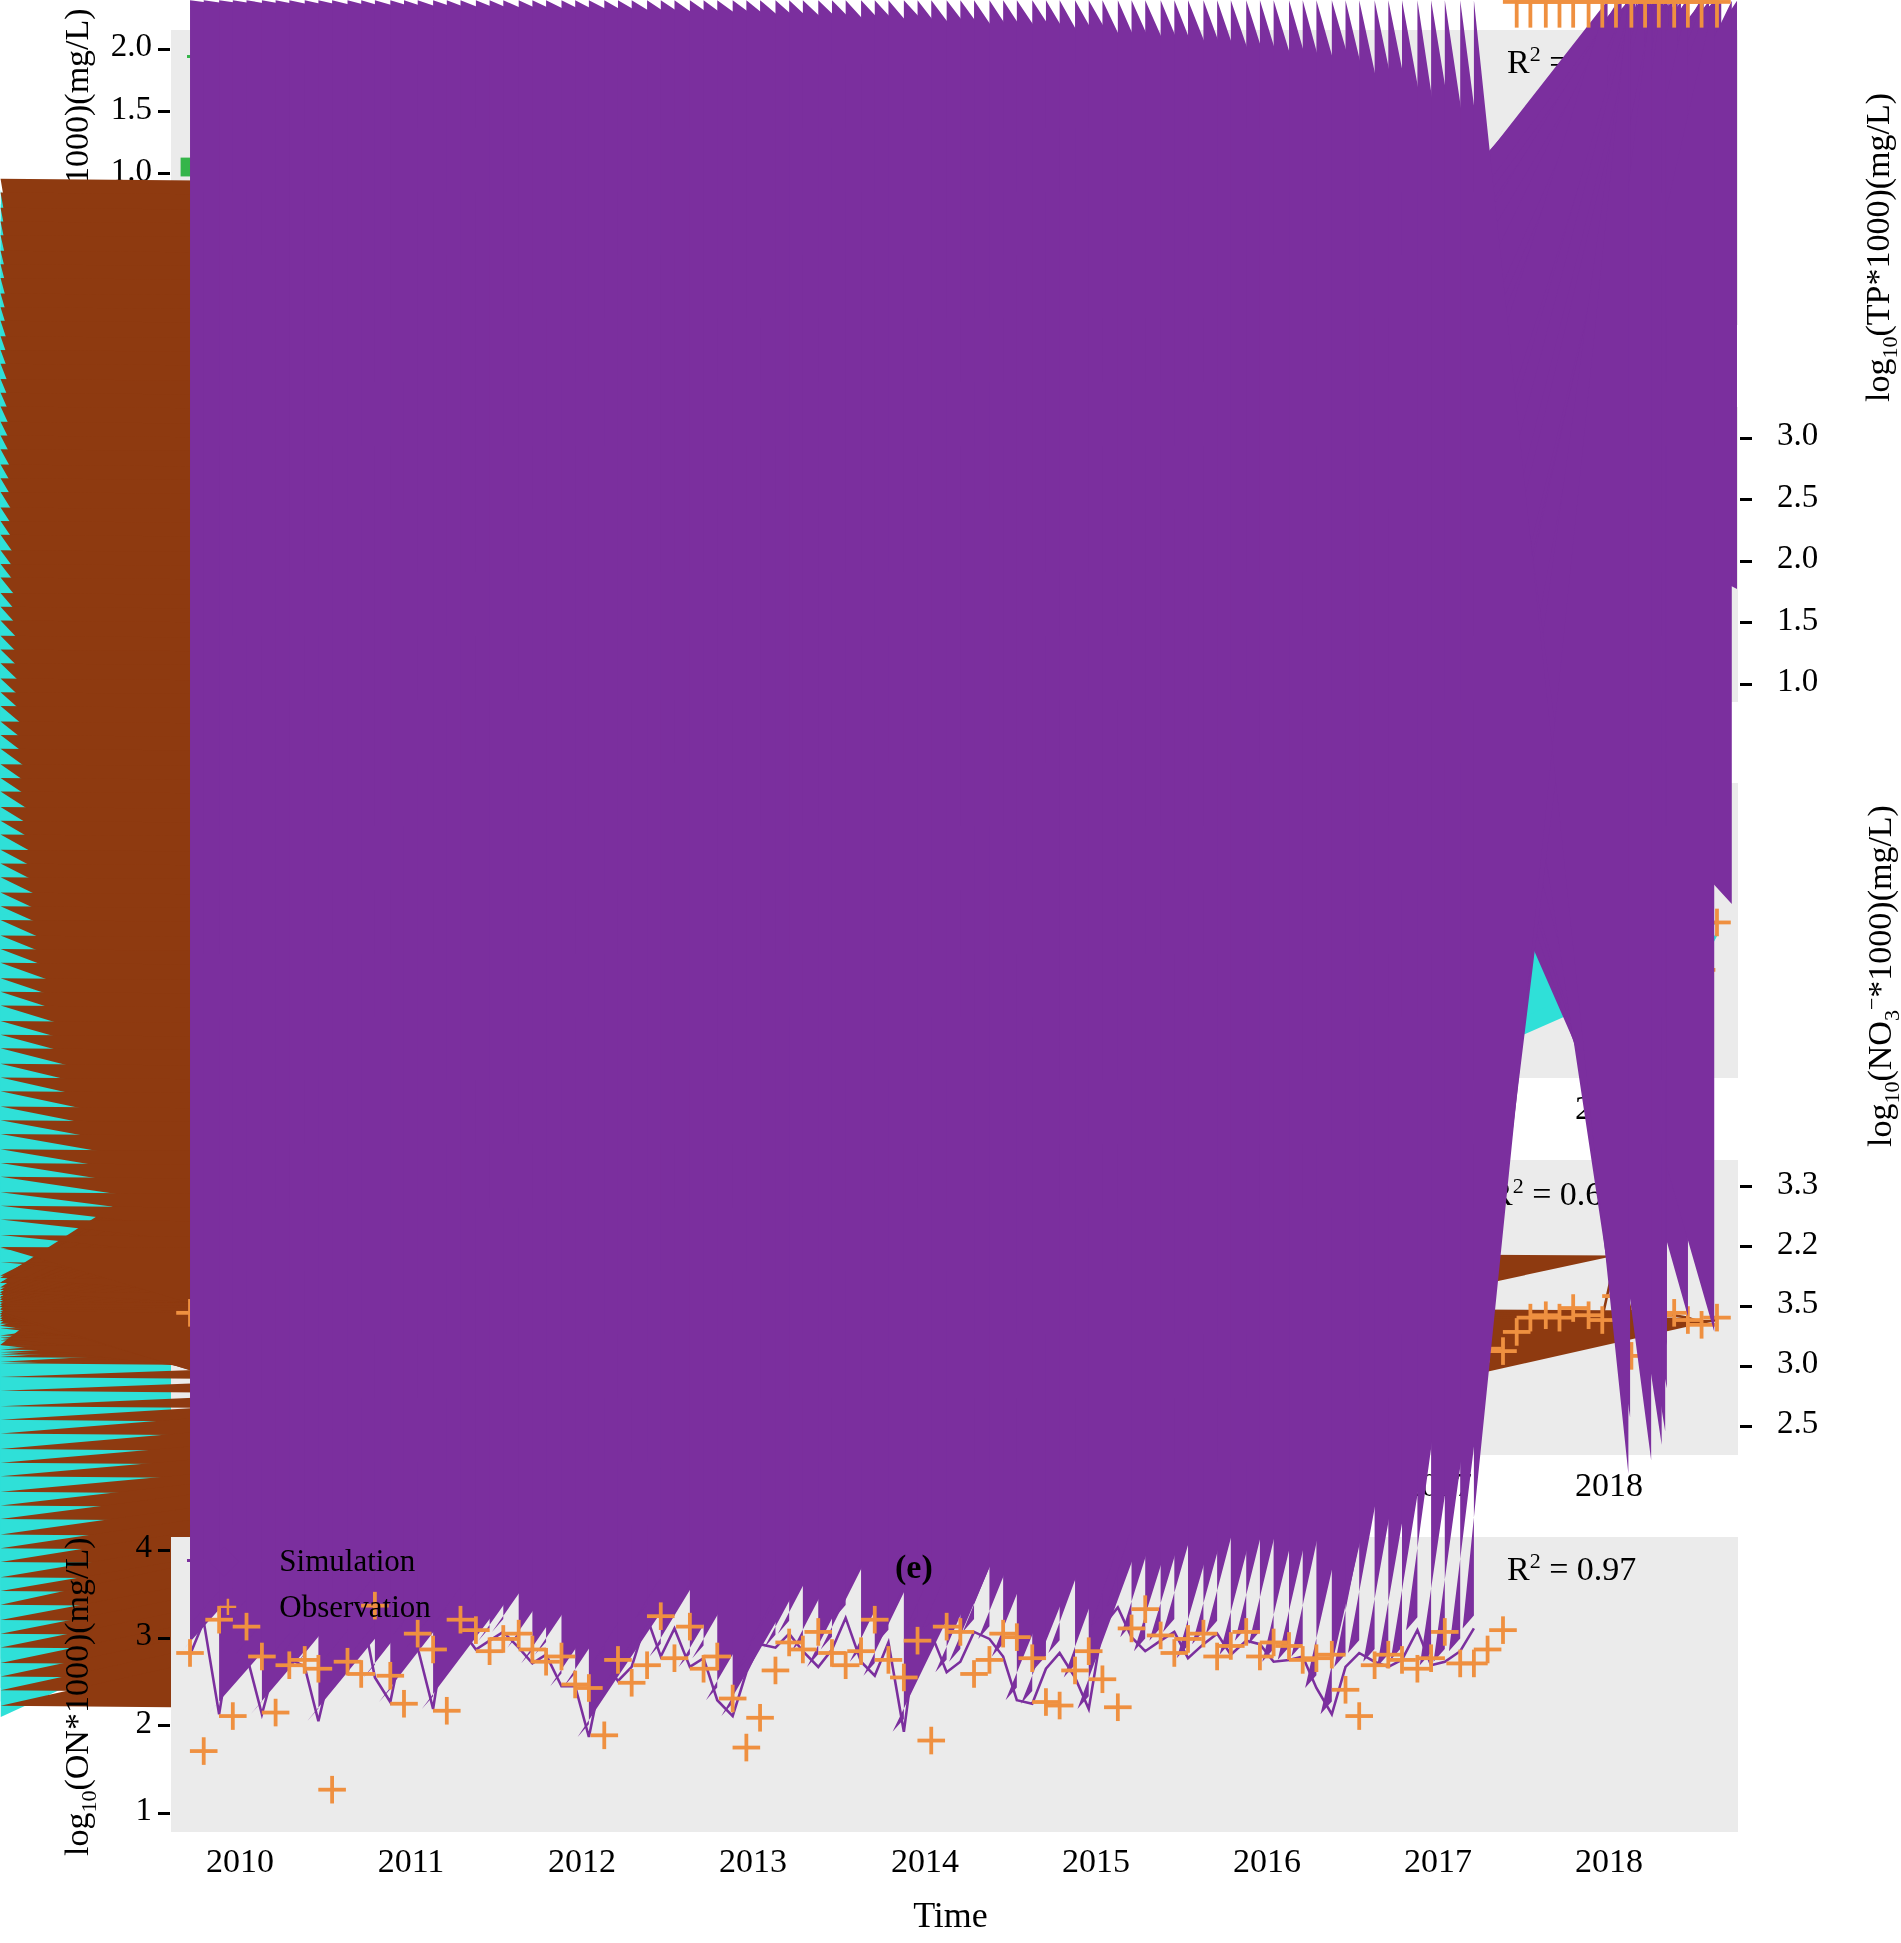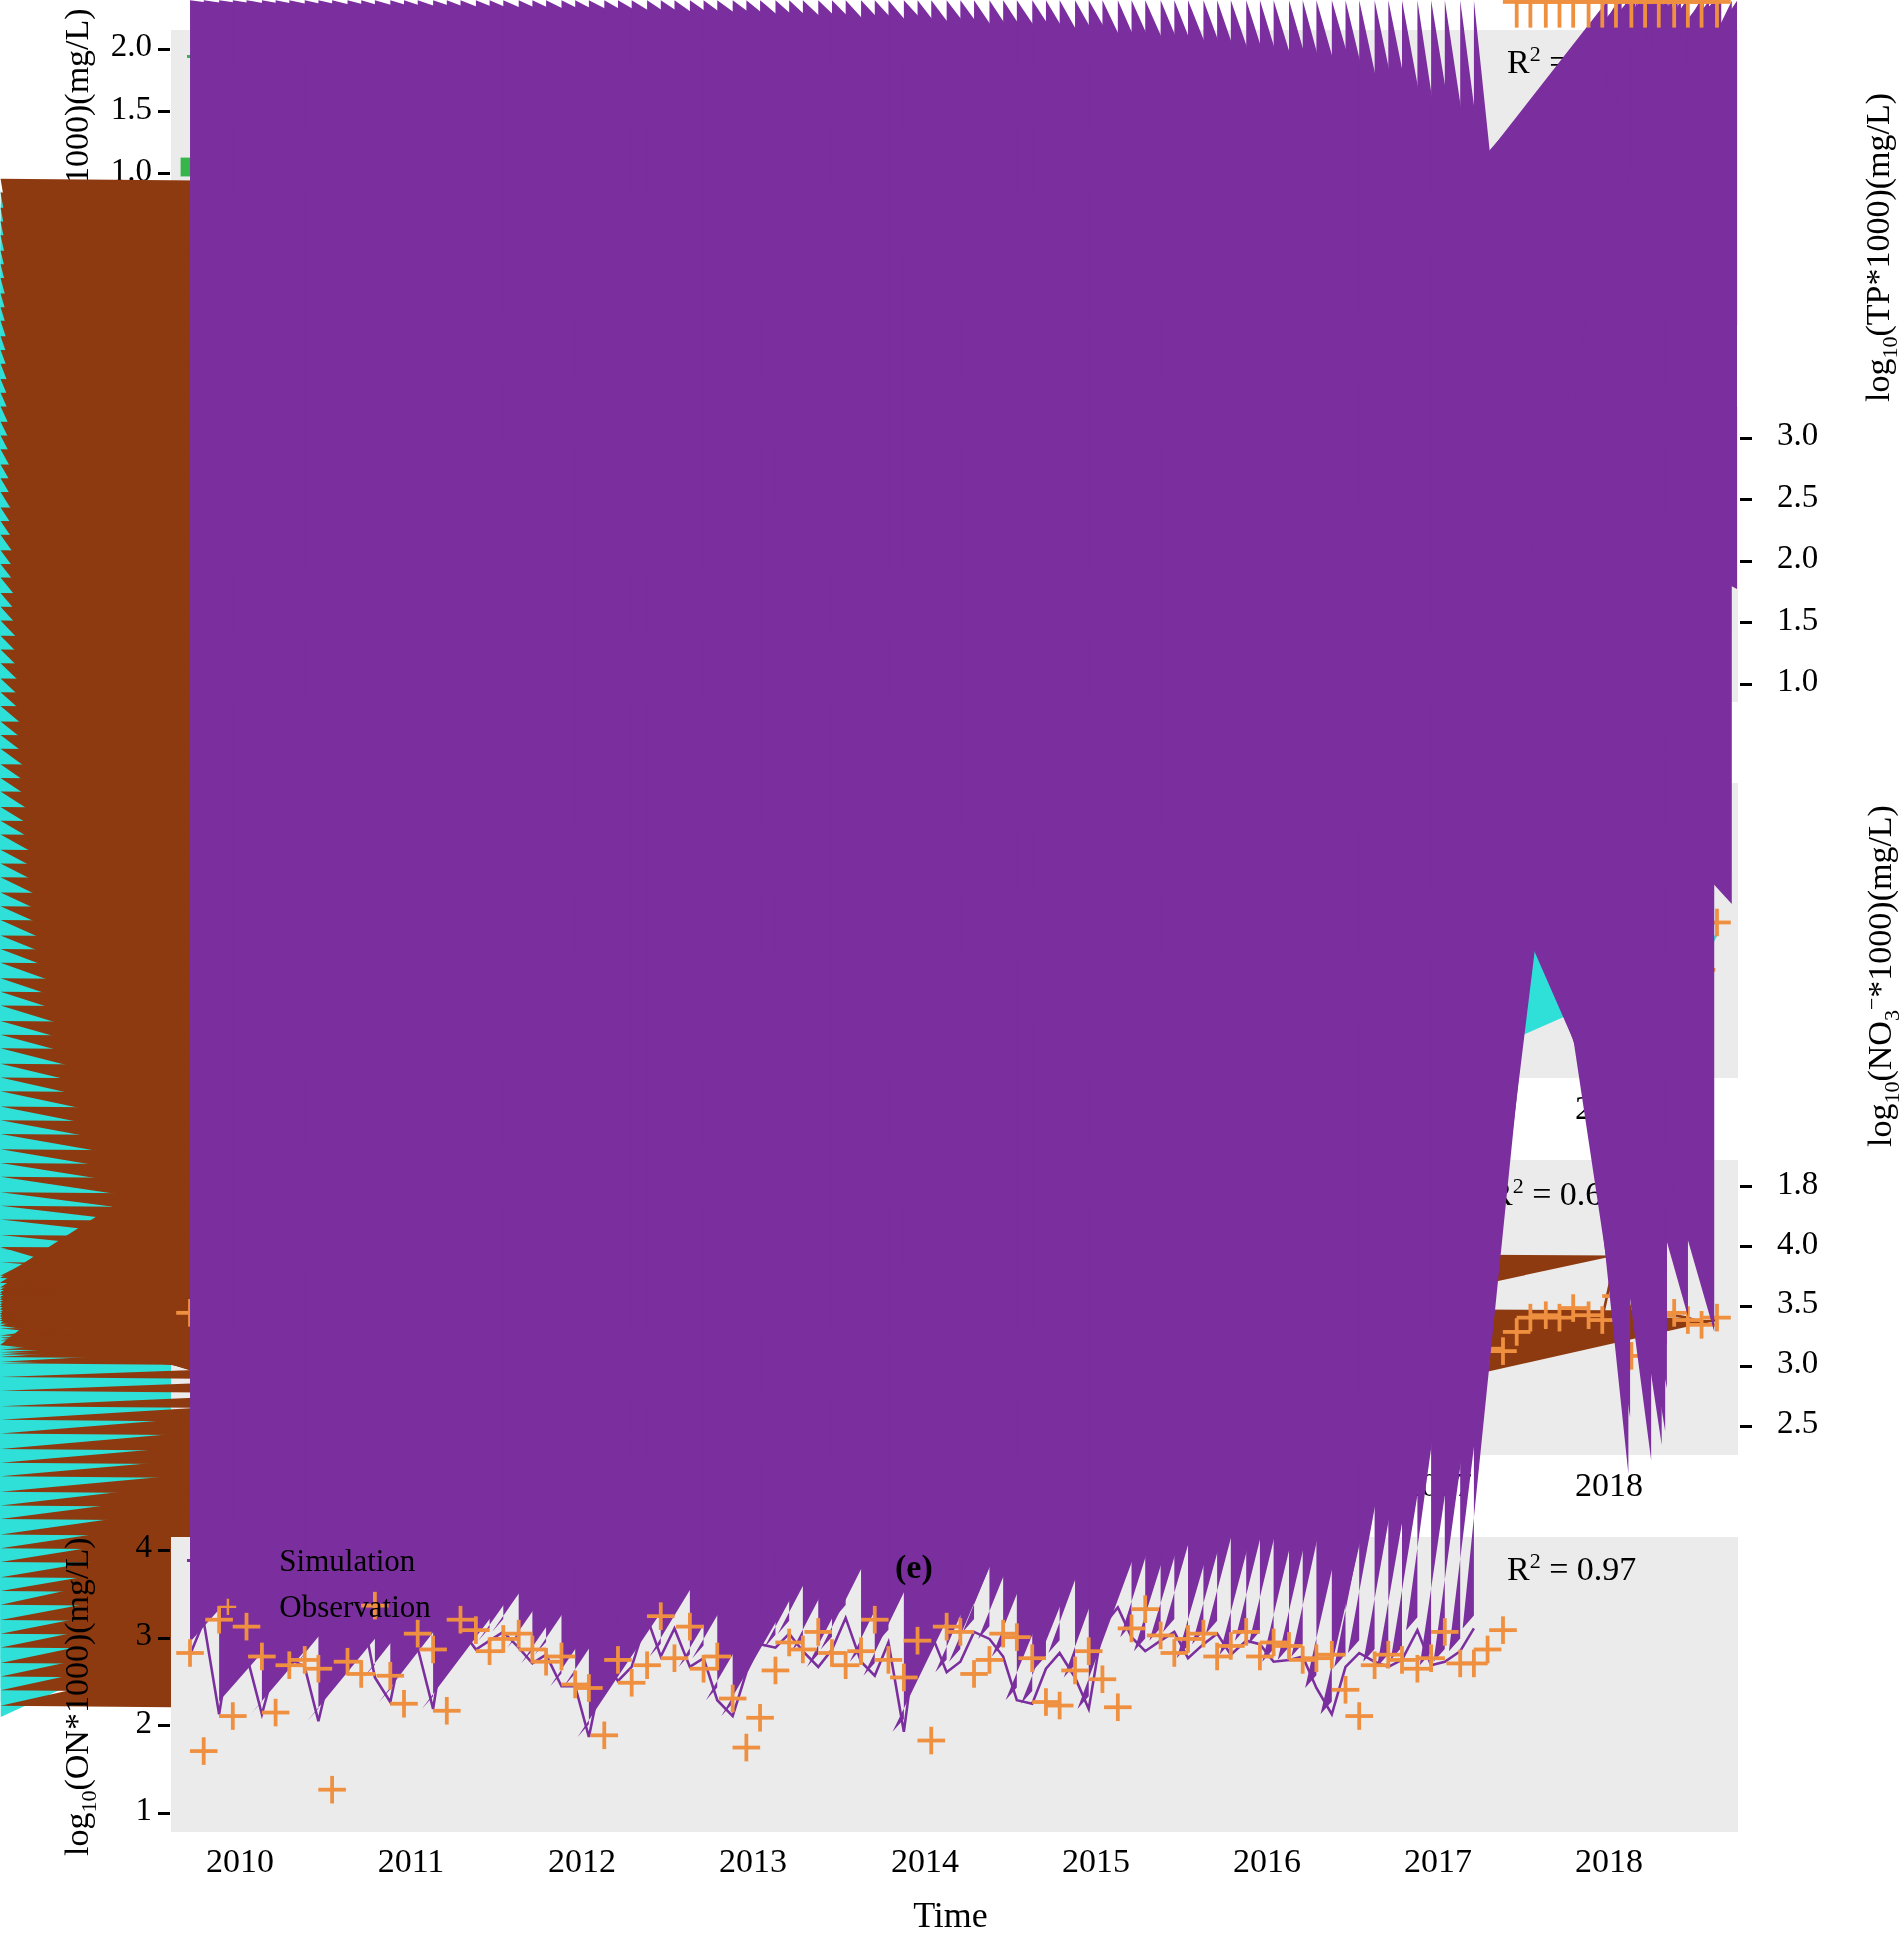--- a/index.html
+++ b/index.html
@@ -1582,23 +1582,23 @@
         <rect x="1985.79" y="1531.68" width="4.42" height="32.24" fill="#ef9040"></rect>
         <rect x="1989.88" y="1537.19" width="32.24" height="4.42" fill="#ef9040"></rect>
         <rect x="2003.79" y="1523.2800000000002" width="4.42" height="32.24" fill="#ef9040"></rect>
       </svg>
       <div class="ytick" style="left: 1777px; width: 92px; text-align: left; top: 1404px;">2.5</div>
       <div class="tickmark" style="width: 12px; height: 2.6px; top: 1425px; left: 1740px;"></div>
       <div class="ytick" style="left: 1777px; width: 92px; text-align: left; top: 1344px;">3.0</div>
       <div class="tickmark" style="width: 12px; height: 2.6px; top: 1365px; left: 1740px;"></div>
       <div class="ytick" style="left: 1777px; width: 92px; text-align: left; top: 1284px;">3.5</div>
       <div class="tickmark" style="width: 12px; height: 2.6px; top: 1305px; left: 1740px;"></div>
-      <div class="ytick" style="left: 1777px; width: 92px; text-align: left; top: 1225px;">4.0</div>
+      <div class="ytick" style="left: 1777px; width: 92px; text-align: left; top: 1225px;">2.2</div>
       <div class="tickmark" style="width: 12px; height: 2.6px; top: 1245px; left: 1740px;"></div>
-      <div class="ytick" style="left: 1777px; width: 92px; text-align: left; top: 1165px;">1.8</div>
+      <div class="ytick" style="left: 1777px; width: 92px; text-align: left; top: 1165px;">3.3</div>
       <div class="tickmark" style="width: 12px; height: 2.6px; top: 1185px; left: 1740px;"></div>
       <div class="xtick" style="left: 163px; width: 154px; top: 1466px;">2010</div>
       <div class="xtick" style="left: 334px; width: 154px; top: 1466px;">2011</div>
       <div class="xtick" style="left: 505px; width: 154px; top: 1466px;">2012</div>
       <div class="xtick" style="left: 676px; width: 154px; top: 1466px;">2013</div>
       <div class="xtick" style="left: 848px; width: 154px; top: 1466px;">2014</div>
       <div class="xtick" style="left: 1019px; width: 154px; top: 1466px;">2015</div>
       <div class="xtick" style="left: 1190px; width: 154px; top: 1466px;">2016</div>
       <div class="xtick" style="left: 1361px; width: 154px; top: 1466px;">2017</div>
       <div class="xtick" style="left: 1532px; width: 154px; top: 1466px;">2018</div>

